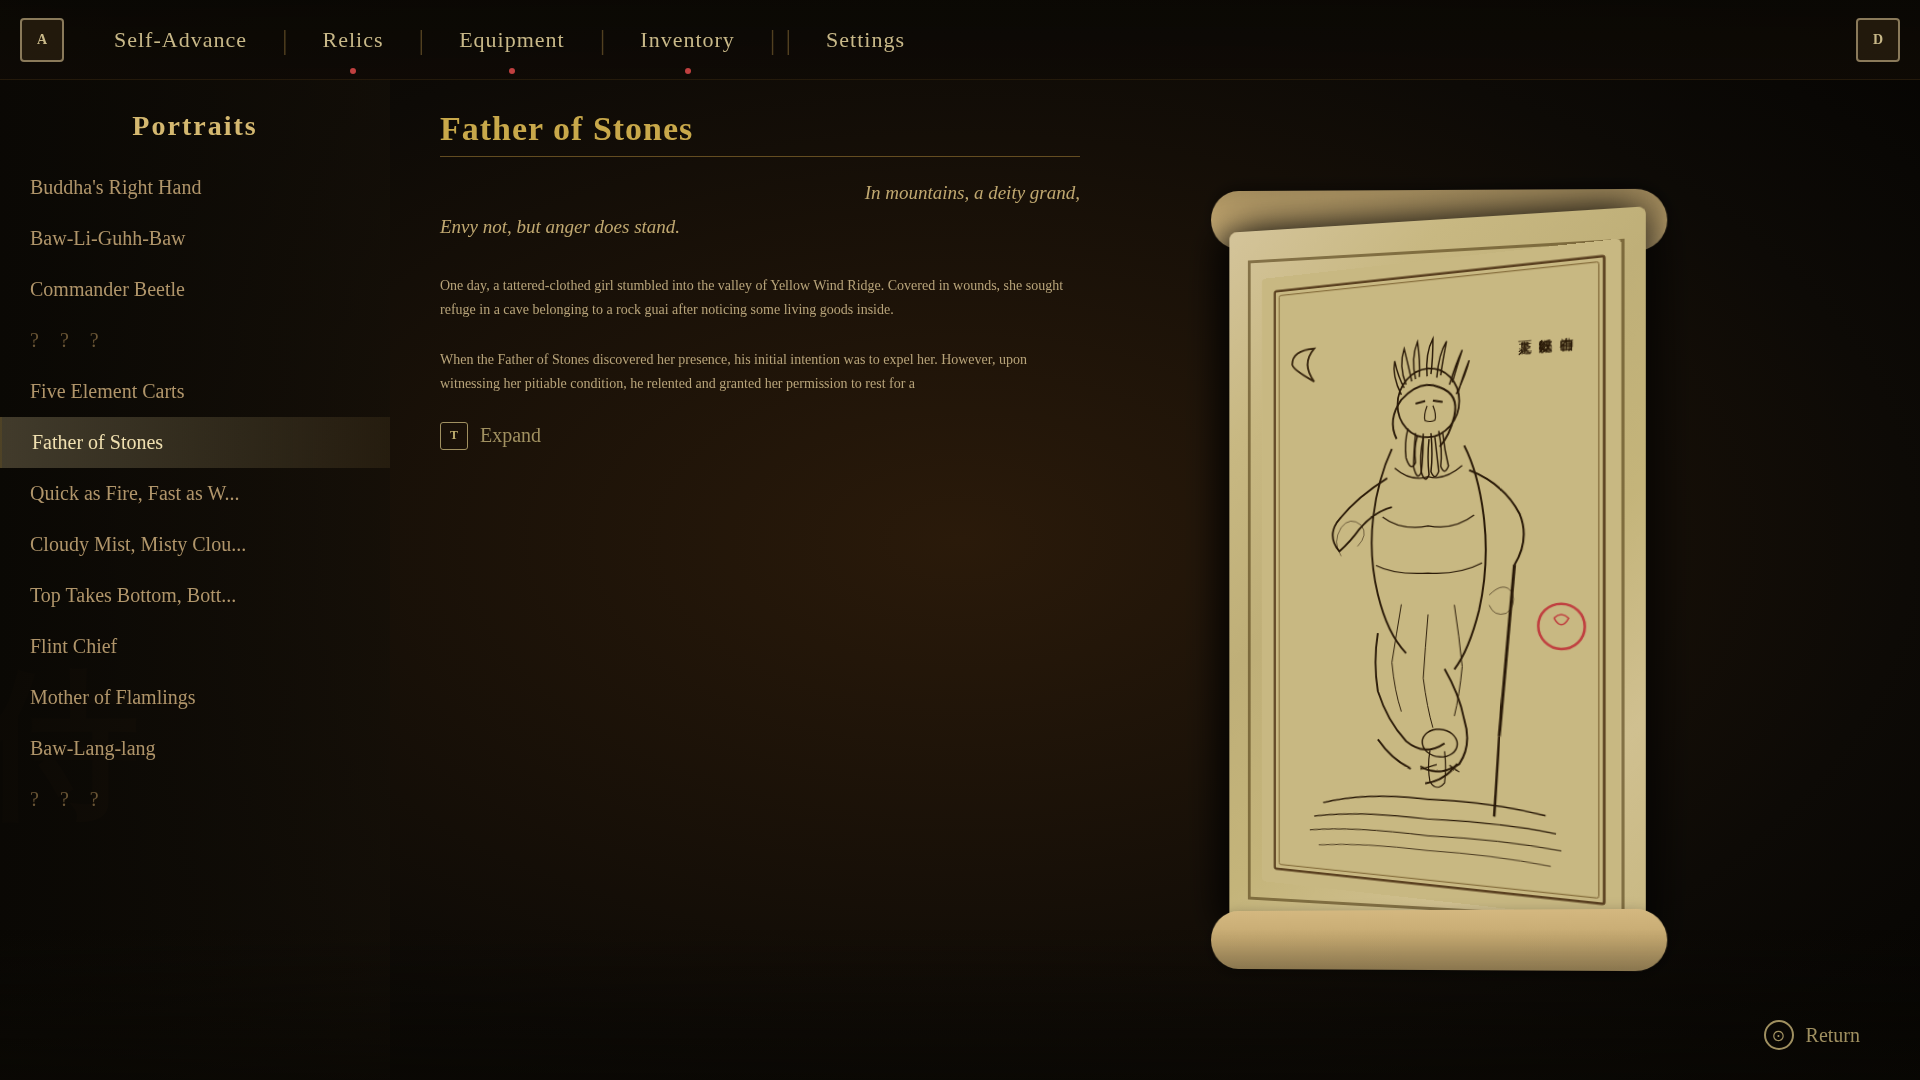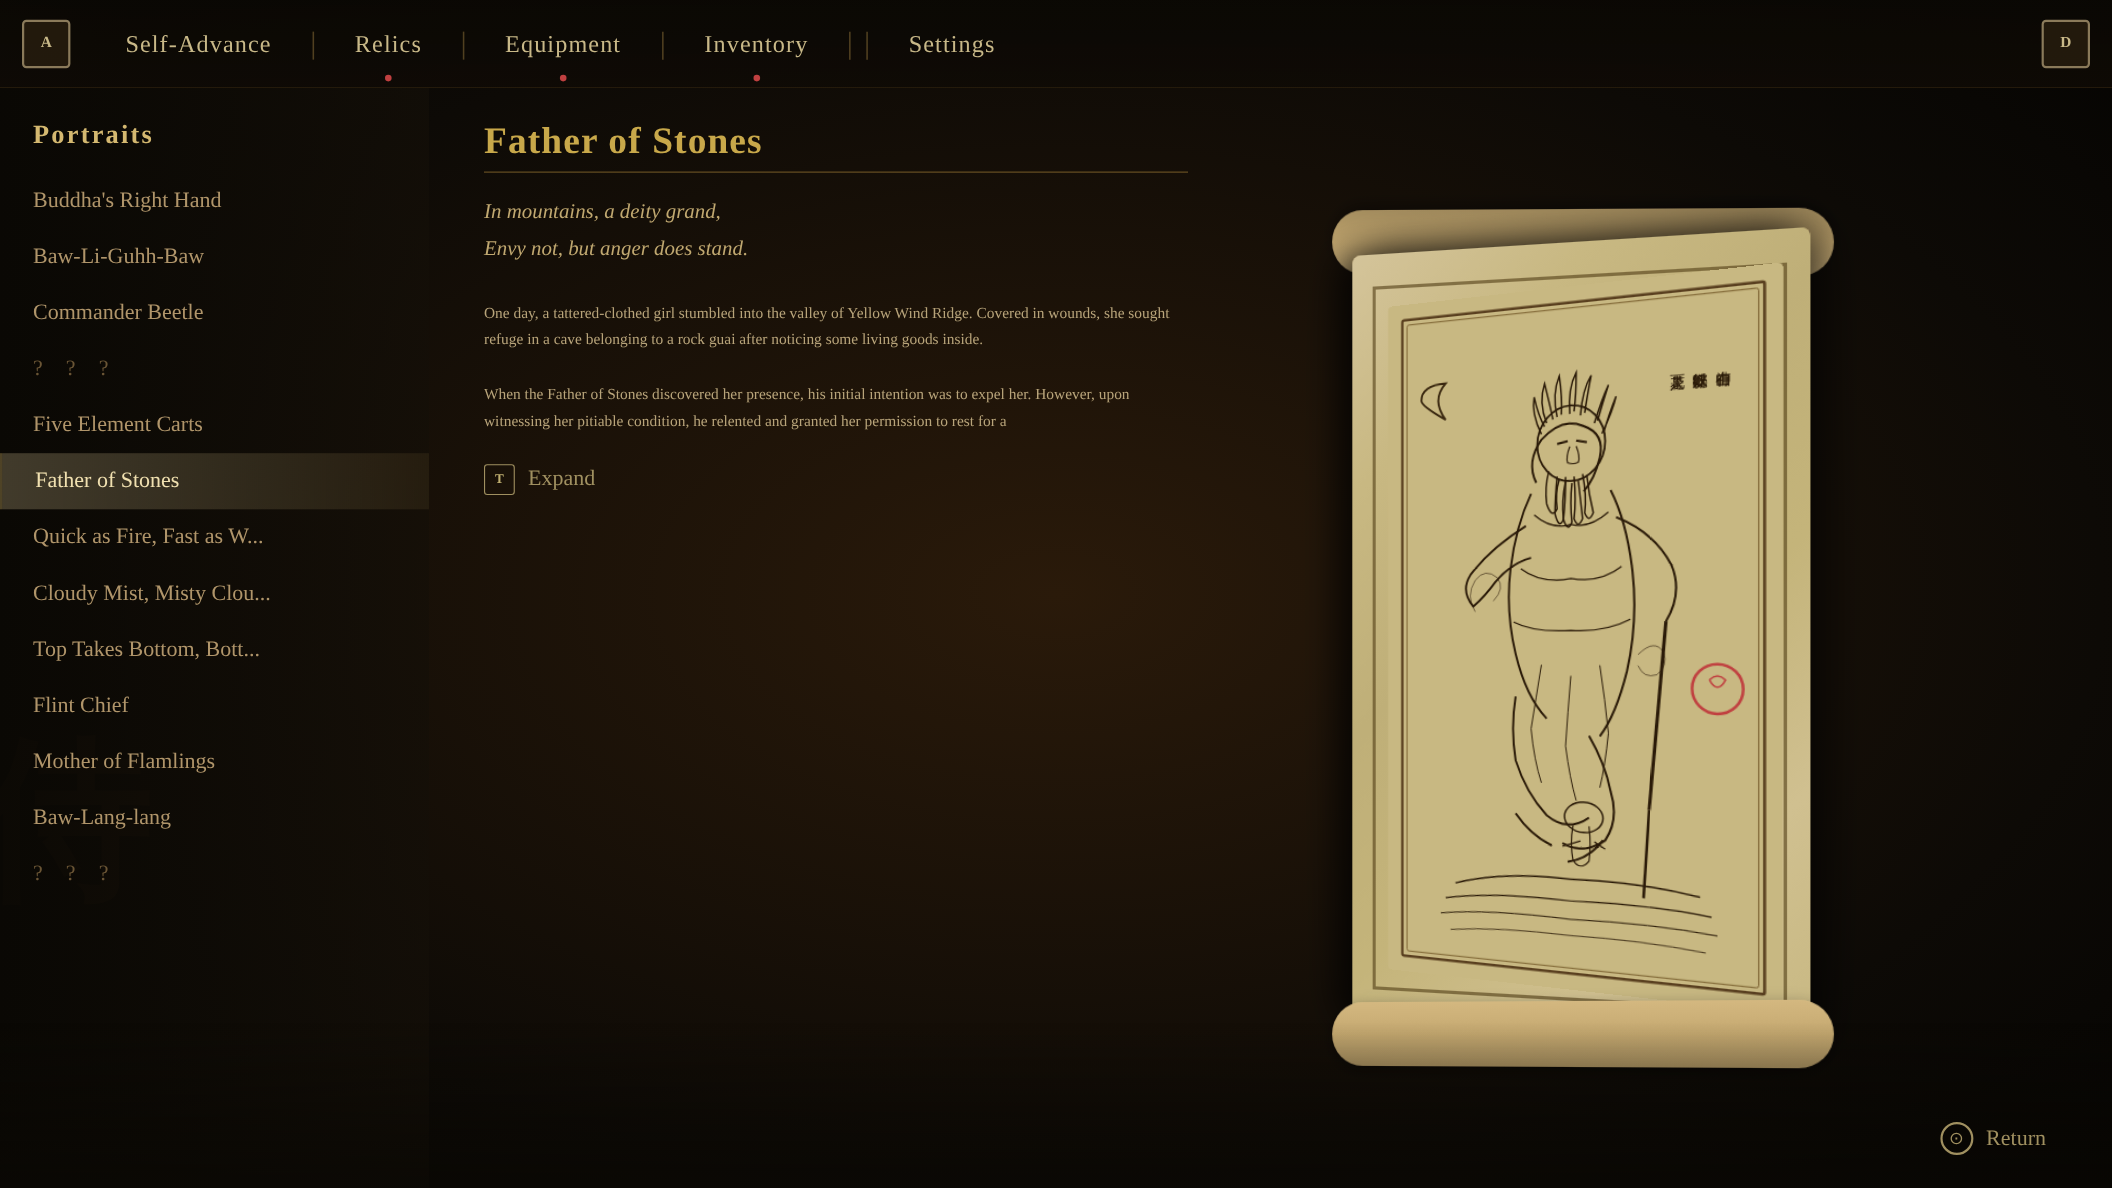--- a/index.html
+++ b/index.html
@@ -129,23 +129,24 @@
     }
     .sidebar::-webkit-scrollbar-track {
       background: rgba(40,30,15,0.3);
     }
     .sidebar::-webkit-scrollbar-thumb {
       background: rgba(150,120,60,0.5);
     }
 
     .sidebar-section-title {
       color: #d4b870;
-      font-size: 24px;
+      font-size: 28px;
       padding: 10px 30px 20px 30px;
       letter-spacing: 2px;
+      text-align: center;
     }
 
     .sidebar-item {
       padding: 14px 30px;
       color: #b0956a;
       font-size: 20px;
       cursor: pointer;
       transition: background 0.2s;
       white-space: nowrap;
       overflow: hidden;
@@ -388,21 +389,21 @@
         <div class="sidebar-item">Baw-Lang-lang</div>
         <div class="sidebar-item unknown">? ? ?</div>
       </div>
   </aside>
 
   <main class="center-content">
     <h1 class="entry-title">Father of Stones</h1>
 
     <div class="entry-poem">
       <div id="poem-lines-container">
-          <p style="margin-bottom: 2px;">In mountains, a deity grand,</p>
+          <p style="margin-bottom: 2px; text-align: right;">In mountains, a deity grand,</p>
           <p style="margin-bottom: 16px;">Envy not, but anger does stand.</p>
         </div>
     </div>
 
     <div class="entry-body">
       <div id="body-paragraphs-container">
           <p>One day, a tattered-clothed girl stumbled into the valley of Yellow Wind Ridge. Covered in wounds, she sought refuge in a cave belonging to a rock guai after noticing some living goods inside.</p>
           <p>When the Father of Stones discovered her presence, his initial intention was to expel her. However, upon witnessing her pitiable condition, he relented and granted her permission to rest for a</p>
         </div>
     </div>

